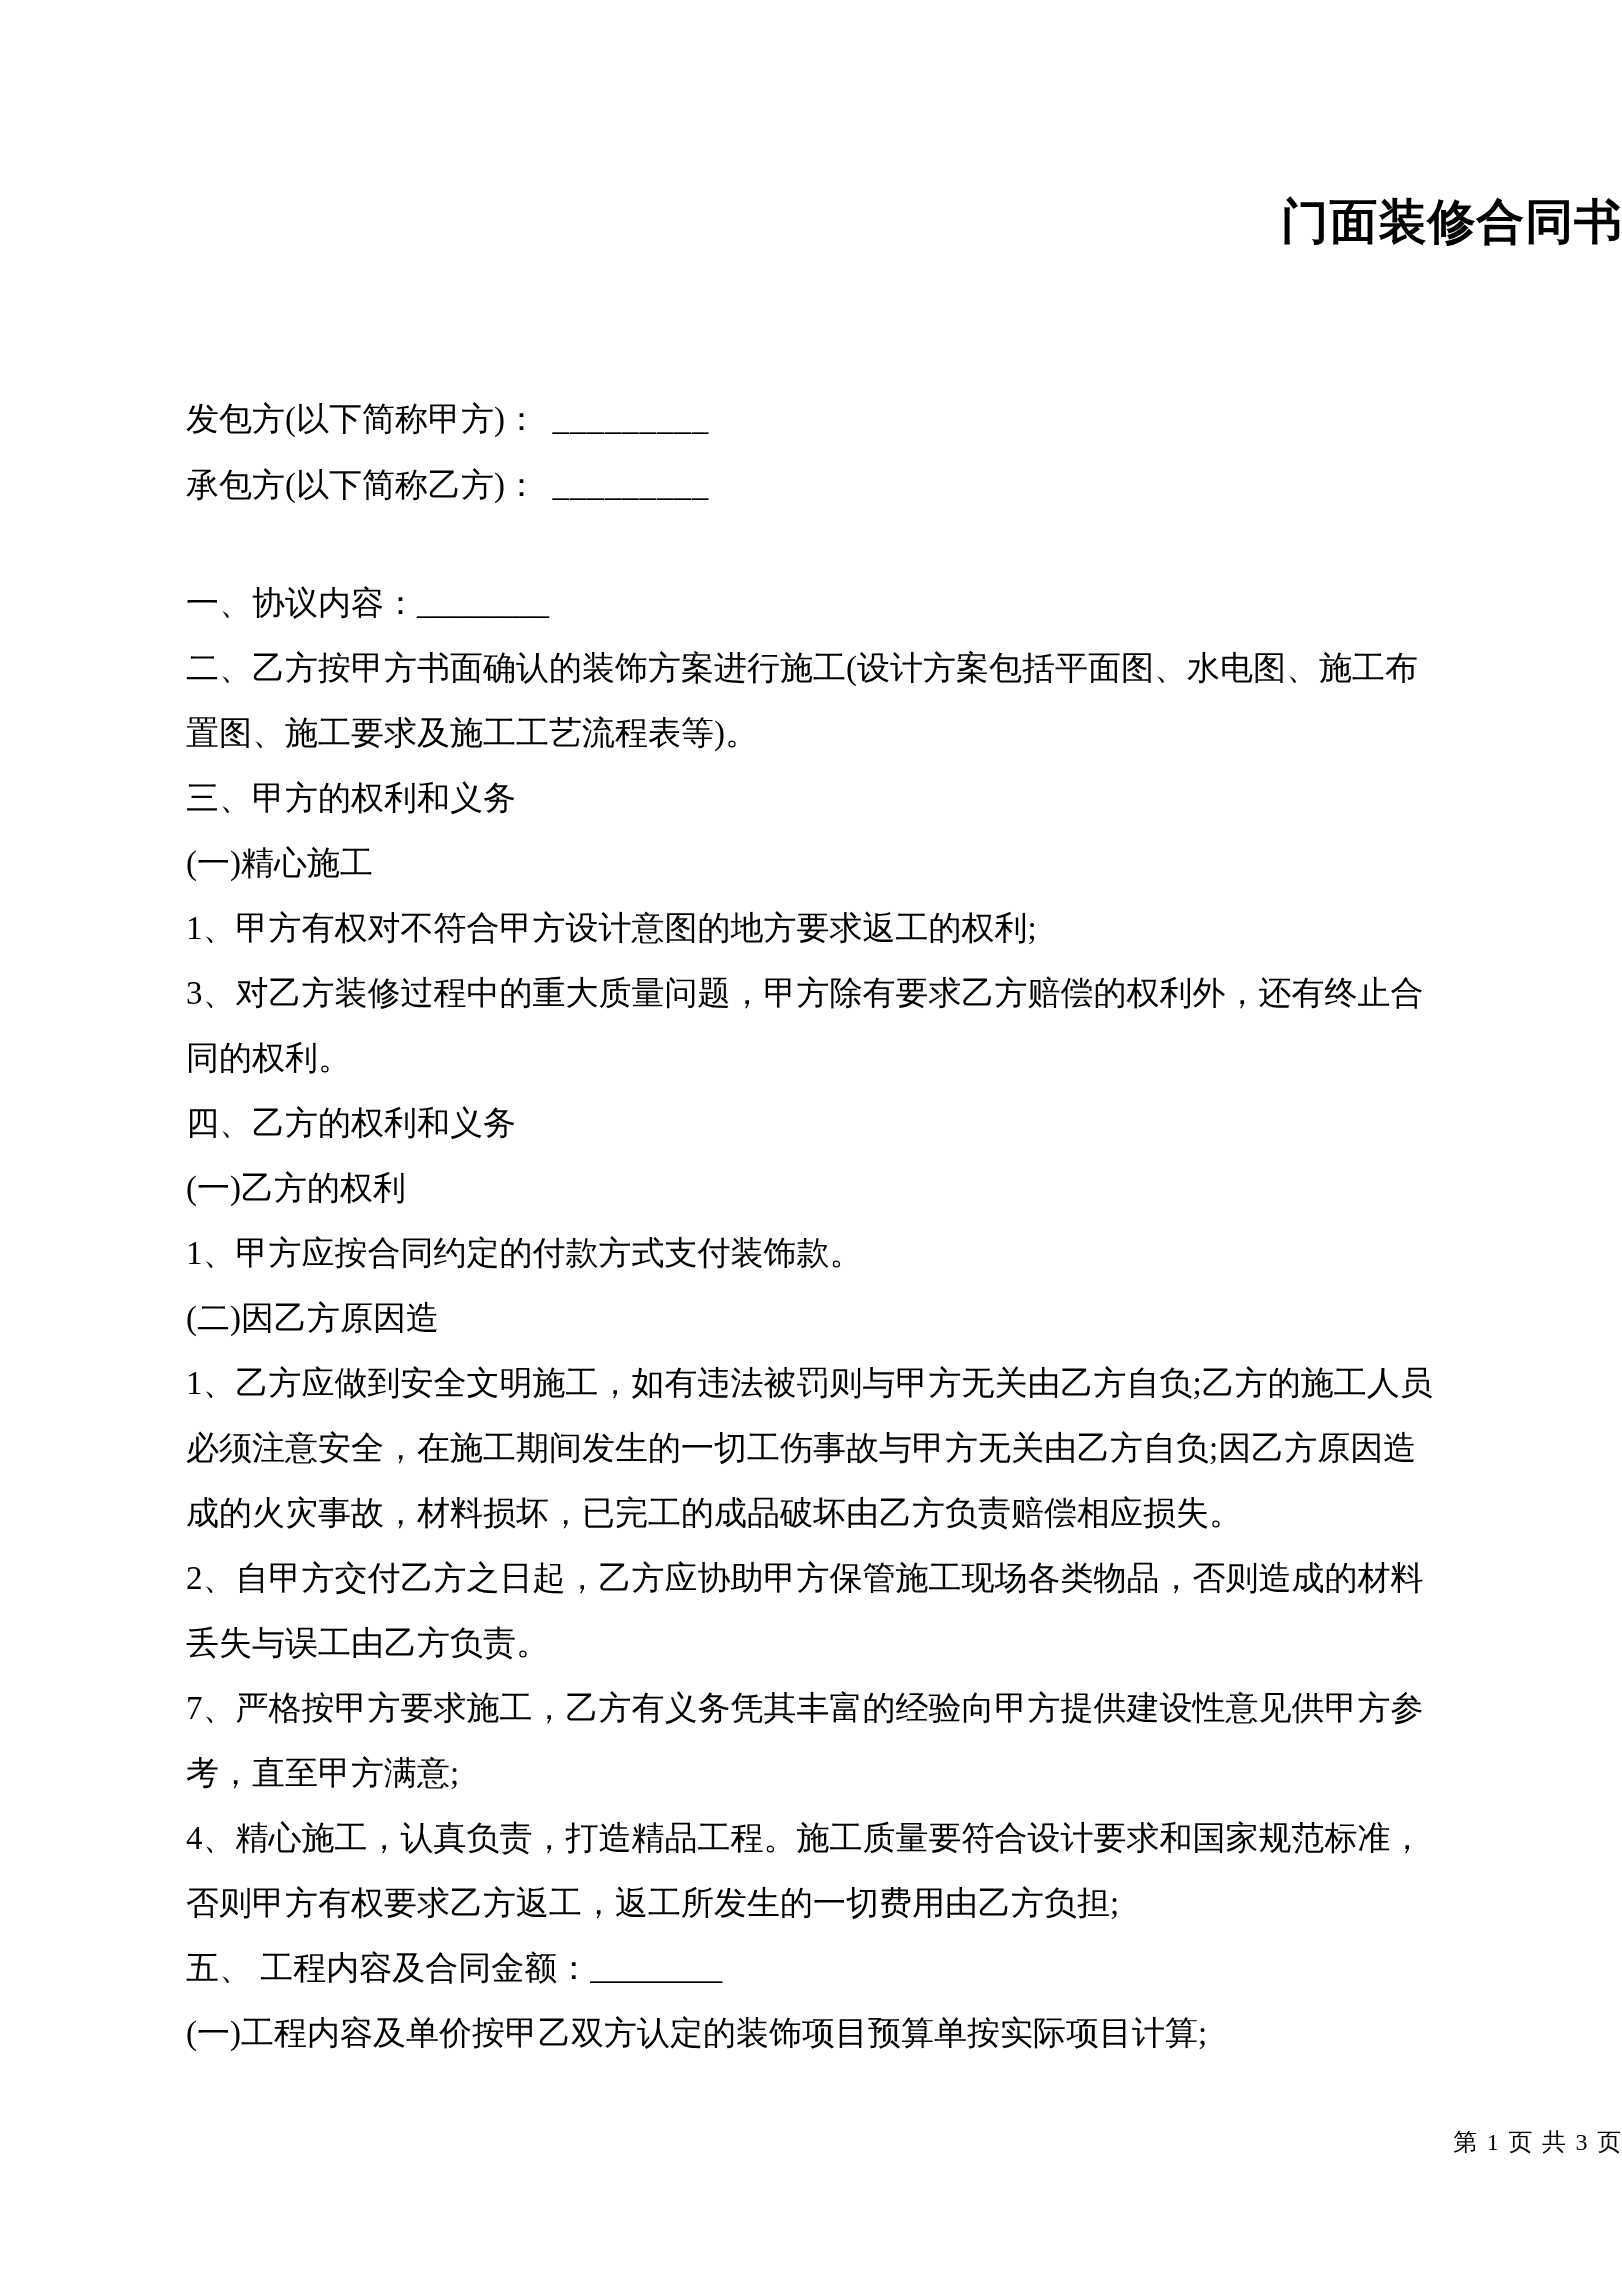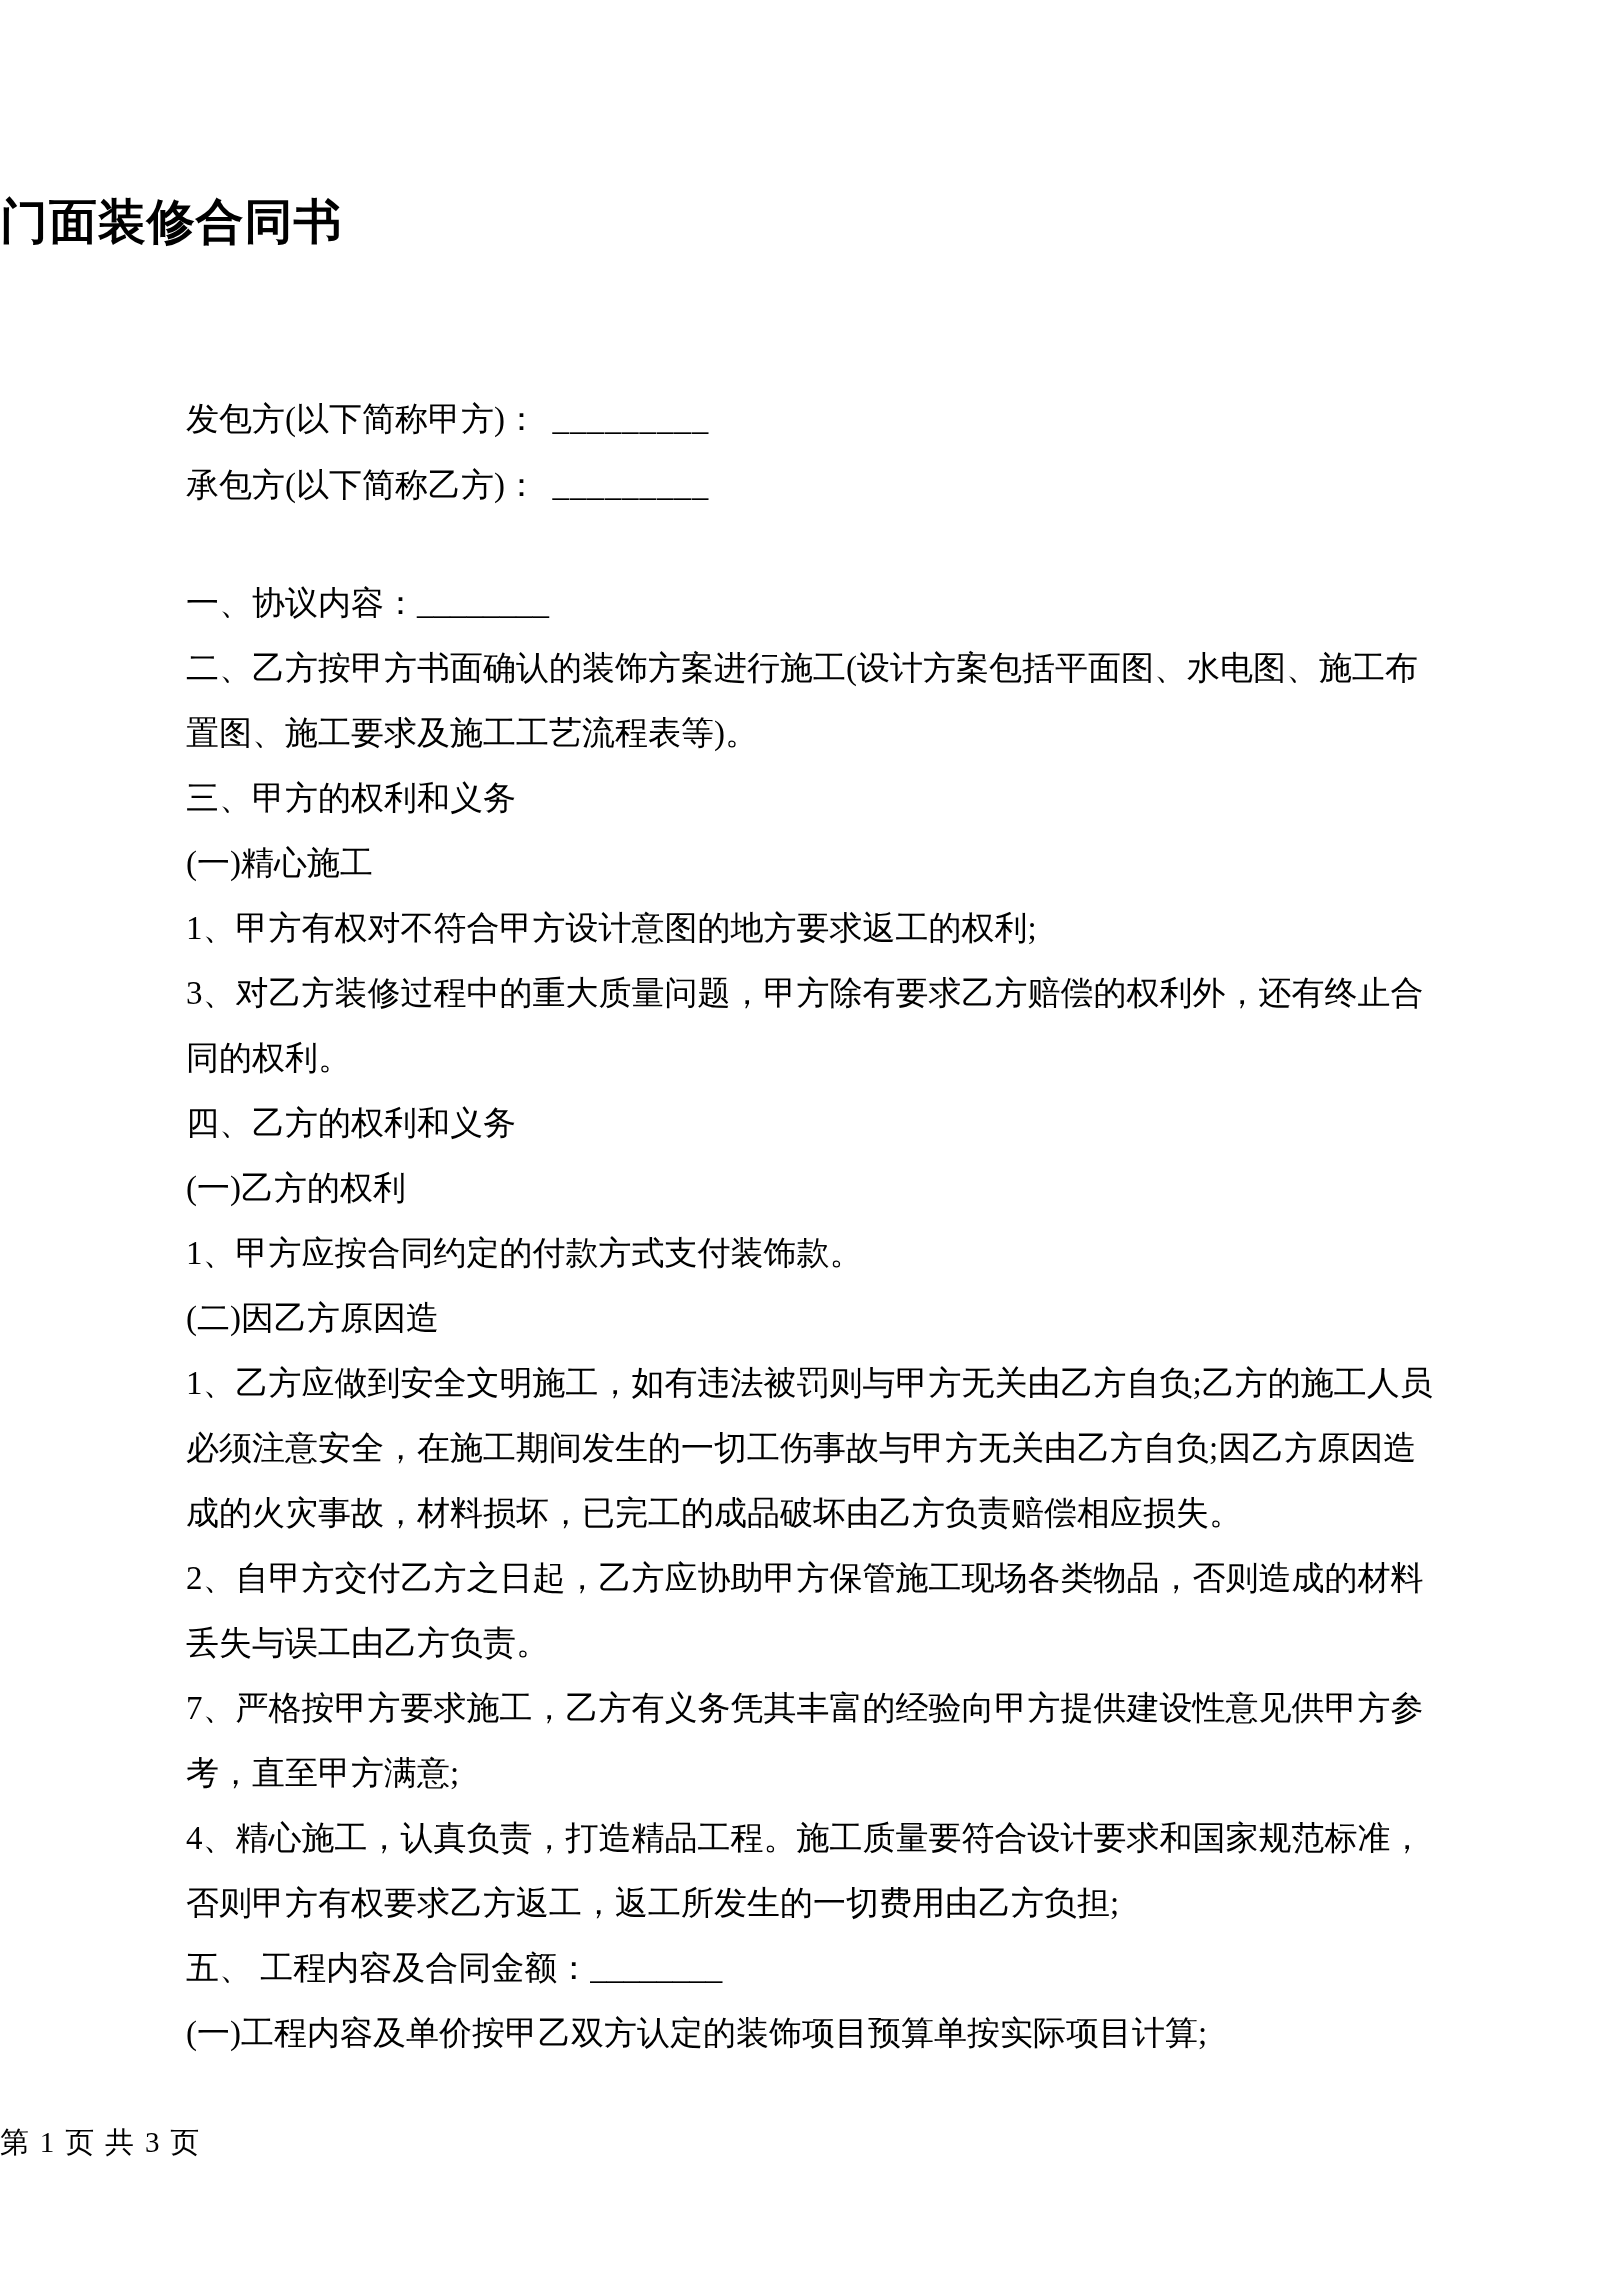--- a/index.html
+++ b/index.html
@@ -12,21 +12,21 @@
     width: 1623px;
     height: 2294px;
     margin: 0 auto;
     background: #ffffff;
     color: #000000;
     font-family: "Liberation Serif", "DejaVu Serif", serif;
     overflow: hidden;
   }
   .doc-title {
     padding-top: 193px;
-    text-align: left;
+    text-align: right;
     font-size: 48px;
     font-weight: 700;
     line-height: 58px;
     letter-spacing: 0.9px;
   }
   .content {
     margin-left: 186px;
     margin-right: 132px;
   }
   .parties {
@@ -48,22 +48,22 @@
   .line {
     font-size: 33px;
     line-height: 65px;
     white-space: nowrap;
   }
   .page-footer {
     position: absolute;
     left: 0;
     right: 0;
     top: 2127px;
-    text-align: left;
-    font-size: 29px;
+    text-align: right;
+    font-size: 24px;
     line-height: 31px;
     letter-spacing: 1.8px;
   }
 </style>
 </head>
 <body>
 
 <div class="page">
 
   <div class="doc-title">门面装修合同书</div>

